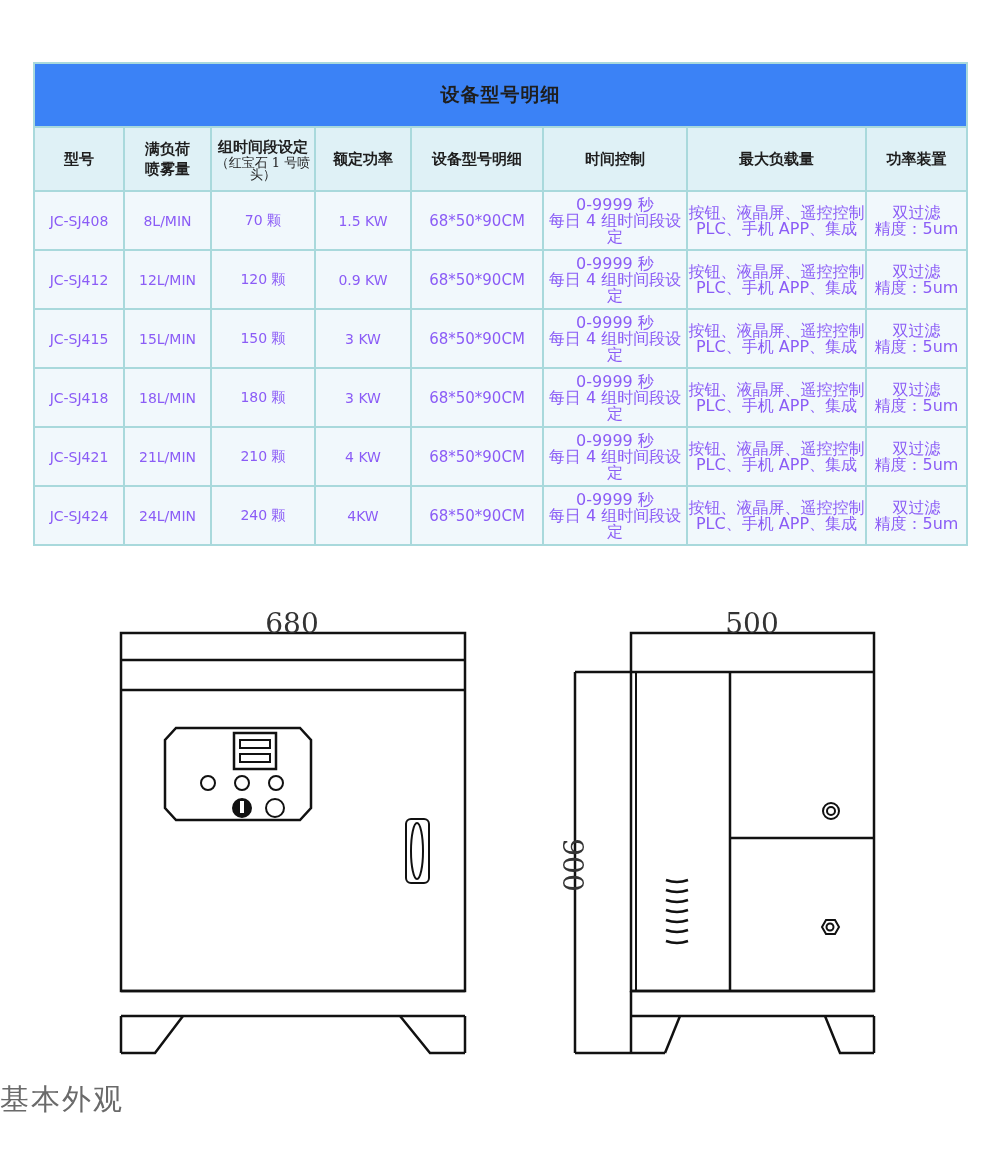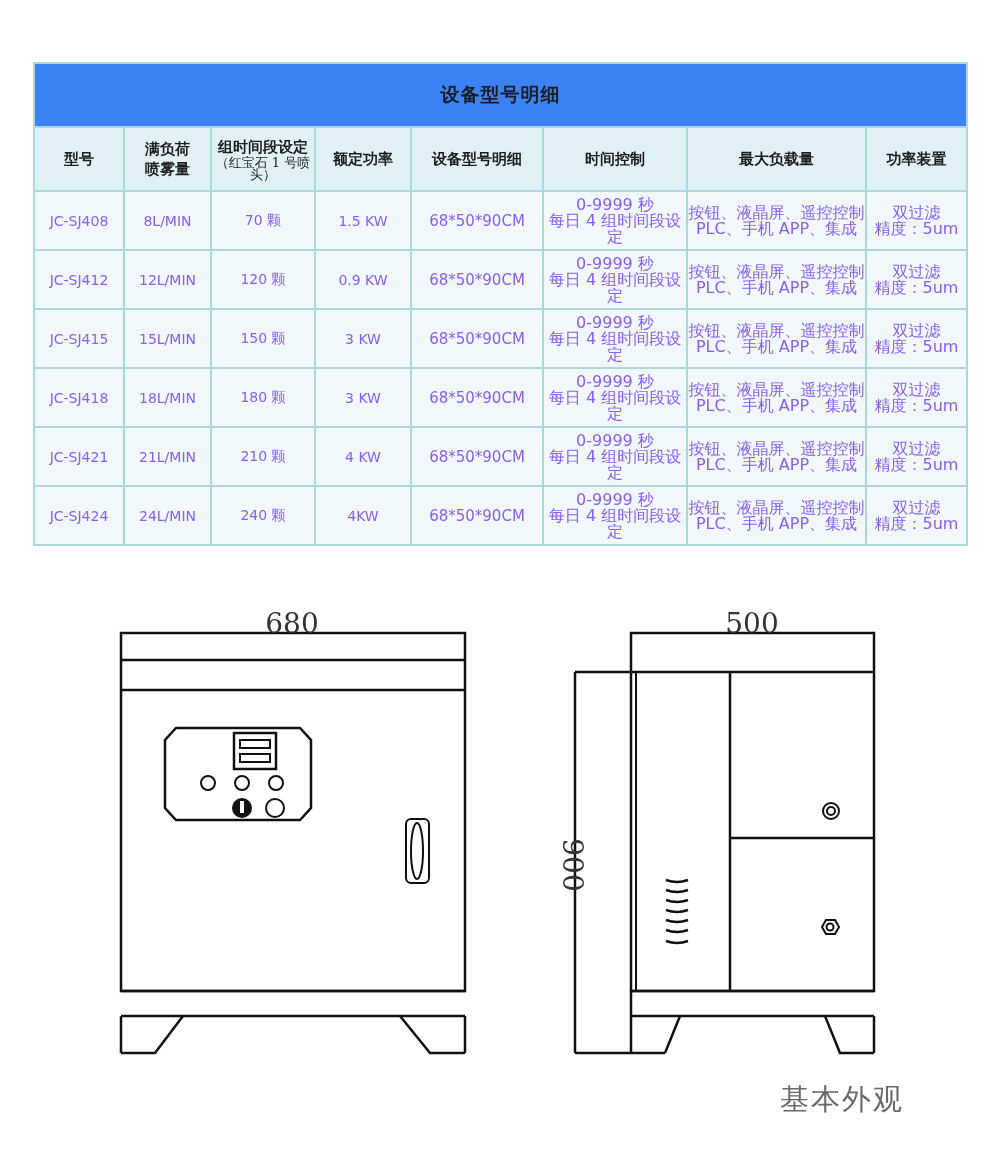--- a/index.html
+++ b/index.html
@@ -10,21 +10,21 @@
   .spec-table td, .spec-table th { border: 2px solid #a9d9dc; text-align: center;
                 vertical-align: middle; padding: 0; }
   .title-row th { height: 62px; background: #3b82f6; font-family: "DejaVu Serif", "Liberation Serif", serif;
                   font-size: 19px; font-weight: bold; color: #1e1e1e; letter-spacing: 1px; }
   .head-row th { height: 62px; background: #dff1f6; font-family: "DejaVu Serif", "Liberation Serif", serif;
                  font-size: 15px; font-weight: bold; color: #1e1e1e; line-height: 20px; }
   .head-row th .sub { display: block; font-size: 13px; font-weight: normal; line-height: 12px; }
   .data-row td { height: 57px; background: #f1f8fc; font-size: 14px; color: #8b5cf6; }
   .data-row td.small { font-size: 16px; line-height: 16px; }
   .drawing { position: absolute; left: 0; top: 595px; width: 1000px; height: 470px; }
-  .caption { position: absolute; left: 0; top: 1080px; width: 904px; text-align: right;
+  .caption { position: absolute; left: 0; top: 1080px; width: 904px; text-align: left;
              font-size: 29px; color: #6a6a6a; letter-spacing: 2px; }
 </style>
 </head>
 <body>
 
 <table class="spec-table">
   <colgroup>
     <col style="width:90px">
       <col style="width:87px">
       <col style="width:104px">

